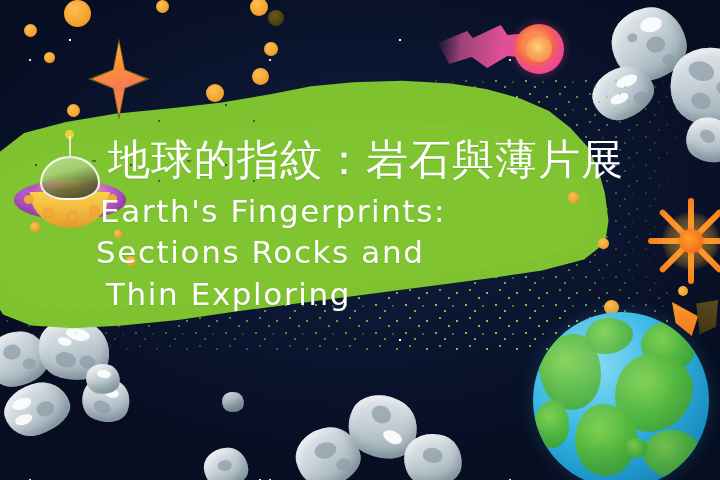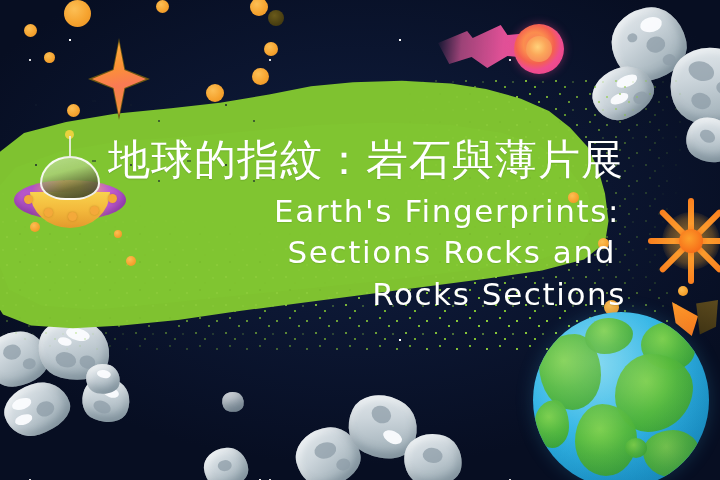--- a/index.html
+++ b/index.html
@@ -173,21 +173,21 @@
     white-space:nowrap;
     transform:translateX(6px);
     text-shadow:0 1px 1px rgba(40,70,20,.18);
   }
   .title-en {
     color:#ffffff;
     font-family:"DejaVu Sans", sans-serif;
     font-size:31px;
     line-height:1.33;
     letter-spacing:1.6px;
-    text-align:right;
+    text-align:left;
     margin-top:9px;
     width:520px;
     text-shadow:0 1px 1px rgba(40,70,20,.15);
   }
   .title-en .ln { display:block; }
   .title-en .ln2 { transform:translateX(-4px); }
   .title-en .ln3 { transform:translateX(6px); }
 
   
   .asteroid {
@@ -508,17 +508,17 @@
     <div class="land" style="left:92px; top:126px;width:22px; height:20px; border-radius:50%;"></div>
     <div class="earth-grain"></div>
     <div class="earth-shade"></div>
   </div>
 
   <div class="title-block">
     <div class="title-cn">地球的指紋：岩石與薄片展</div>
     <div class="title-en">
       <span class="ln ln1">Earth's Fingerprints:</span>
       <span class="ln ln2">Sections Rocks and</span>
-      <span class="ln ln3">Rocks Sections</span>
+      <span class="ln ln3">Thin Exploring</span>
     </div>
   </div>
 
 </div>
 
 </body></html>

